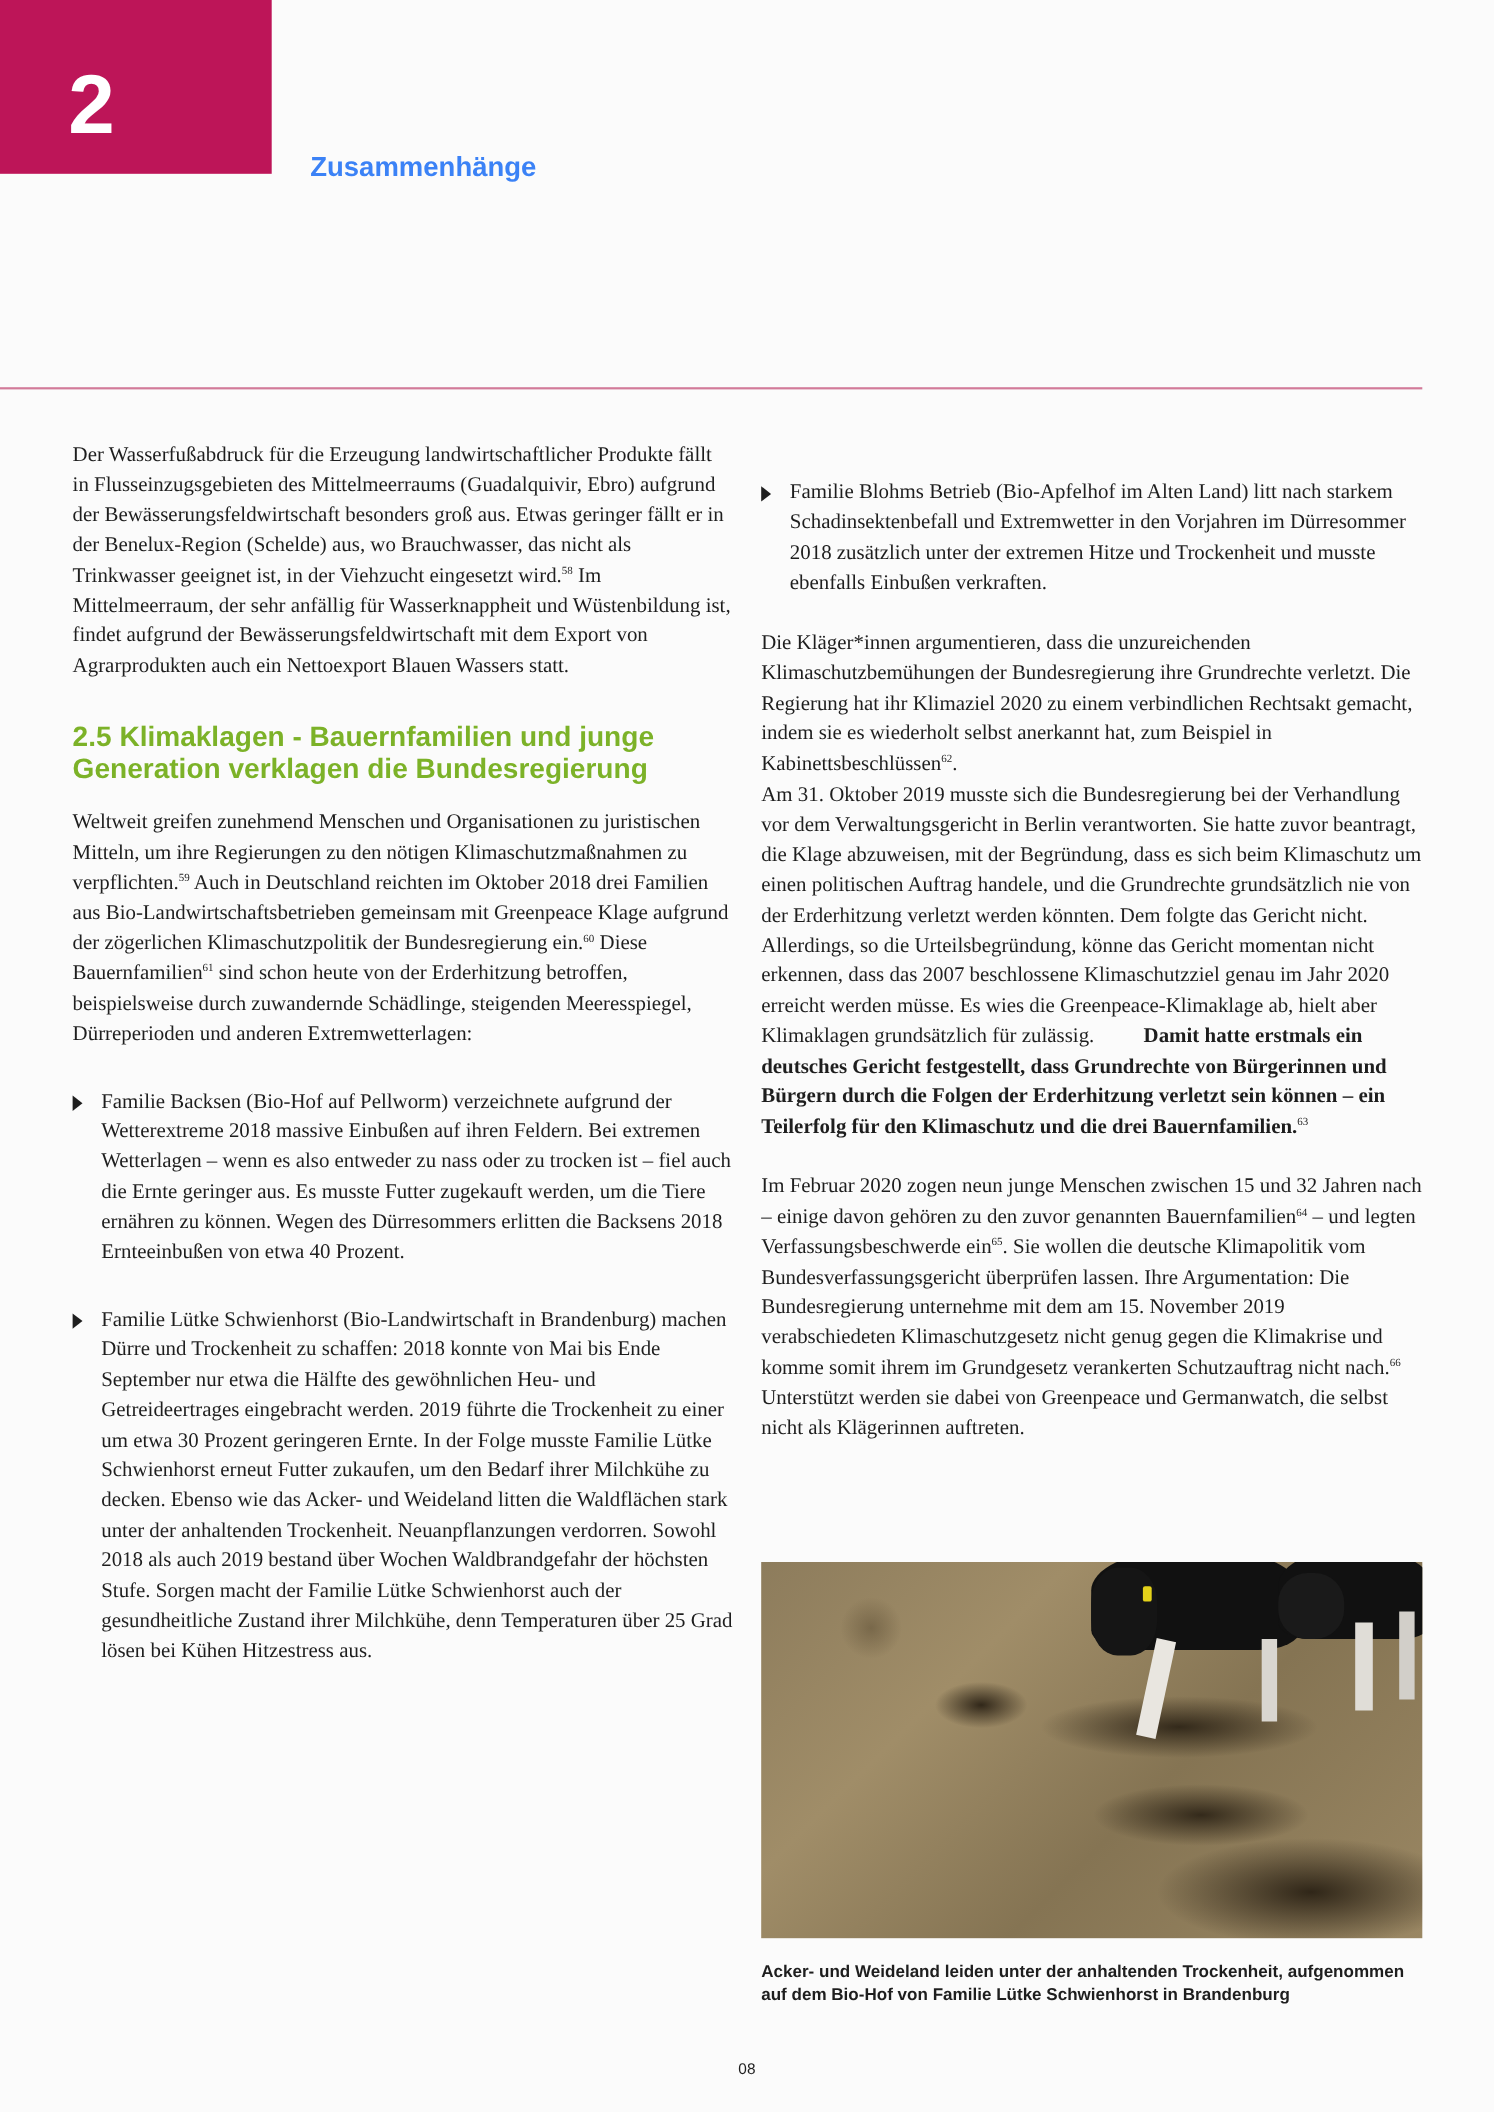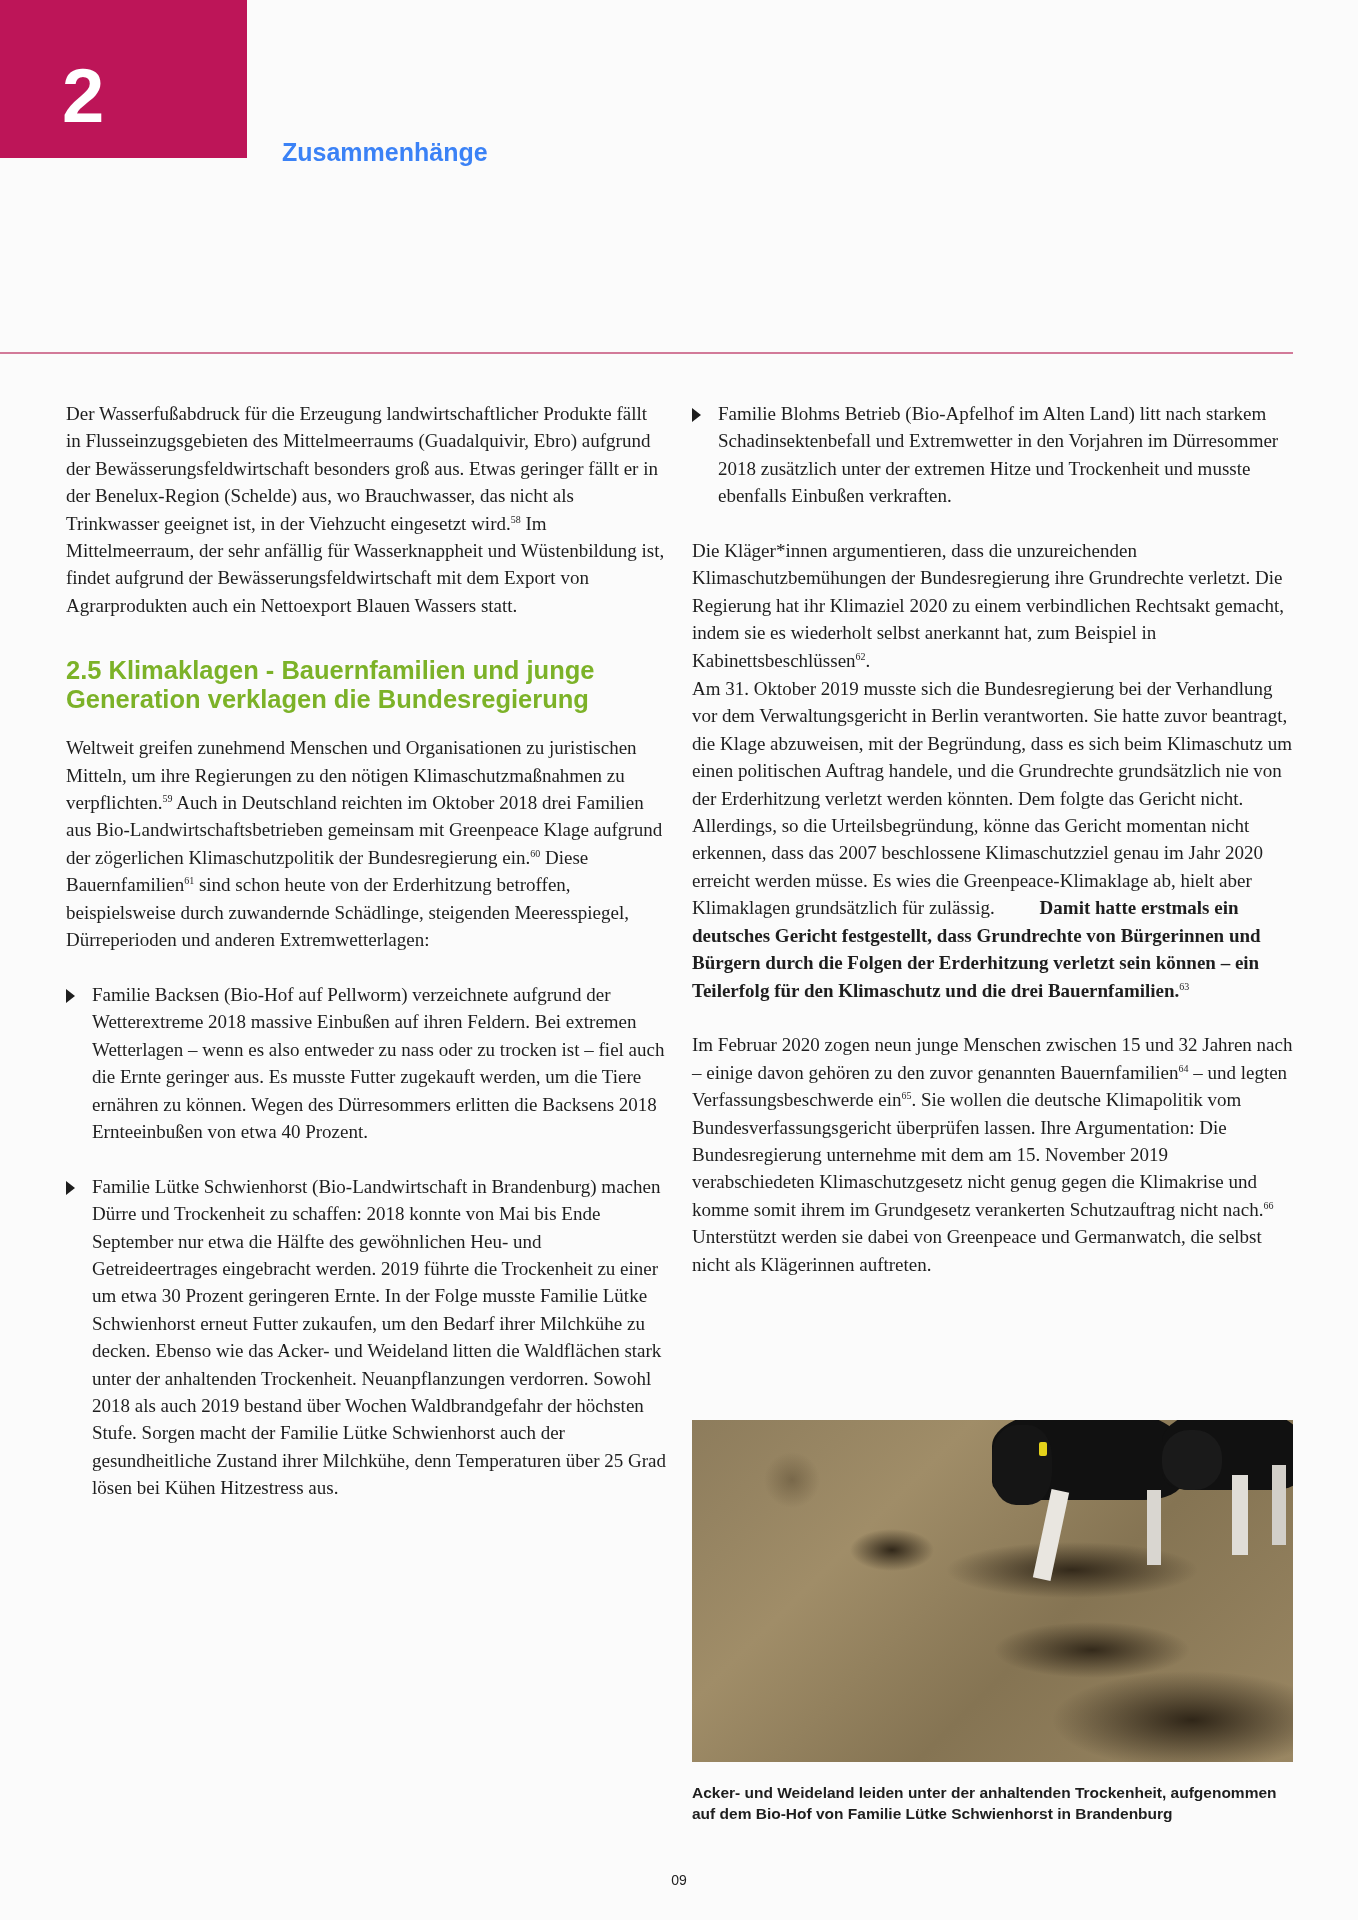--- a/index.html
+++ b/index.html
@@ -29,21 +29,21 @@
     .col { position: absolute; top: 400px; font-size: 19px; line-height: 27.4px; }
     .col-left { left: 66px; width: 600px; }
     .col-right { left: 692px; width: 602px; }
     p { margin: 0 0 27.4px 0; }
     sup { font-size: 10px; line-height: 0; vertical-align: 7px; }
     .section-heading {
       font-family: "Liberation Sans", sans-serif; font-weight: bold;
       font-size: 25.5px; line-height: 29px; color: #7cb228;
       margin: 37px 0 20px 0;
     }
-    .bullet { position: relative; padding-left: 26px; margin-bottom: 27.4px; }
+    .bullet { position: relative; padding-left: 26px; margin-bottom: 27.4px; margin-top: 34px; }
     .bullet .tri {
       position: absolute; left: 0; top: 8px; width: 0; height: 0;
       border-top: 7px solid transparent; border-bottom: 7px solid transparent;
       border-left: 9px solid #1e1e1e;
     }
     .col-right .bullet { padding-left: 26px; }
     .bold { font-weight: bold; margin-left: 40px; }
     .no-gap { margin-bottom: 1px; }
     .photo {
       position: absolute; left: 692px; top: 1420px; width: 601px; height: 342px;
@@ -123,13 +123,13 @@
   <div class="cow1-leg"></div>
   <div class="cow1-leg2"></div>
   <div class="cow cow2"></div>
   <div class="cow2-head"></div>
   <div class="cow2-leg"></div>
   <div class="cow2-leg2"></div>
 </div>
 
 <div class="caption">Acker- und Weideland leiden unter der anhaltenden Trockenheit, aufgenommen auf dem Bio-Hof von Familie Lütke Schwienhorst in Brandenburg</div>
 
-<div class="page-number">09</div>
+<div class="page-number">08</div>
 
 </body></html>

